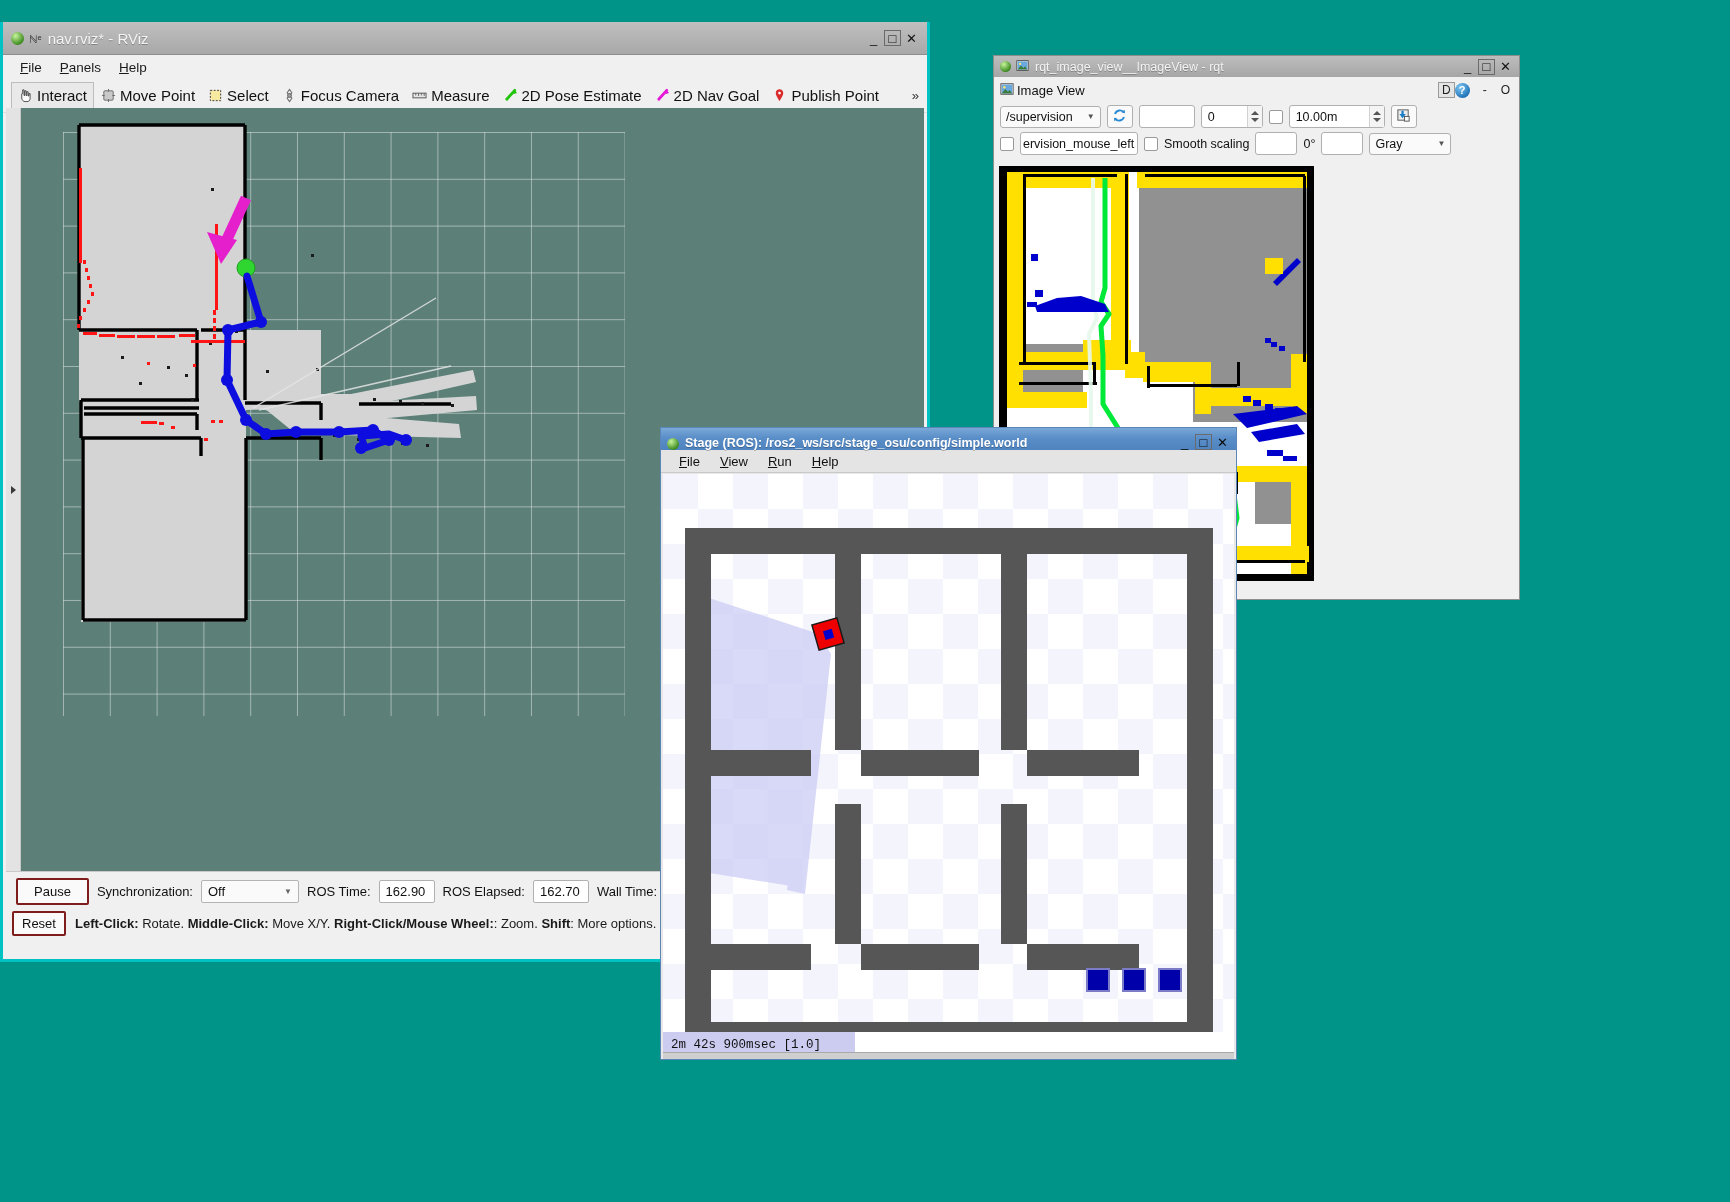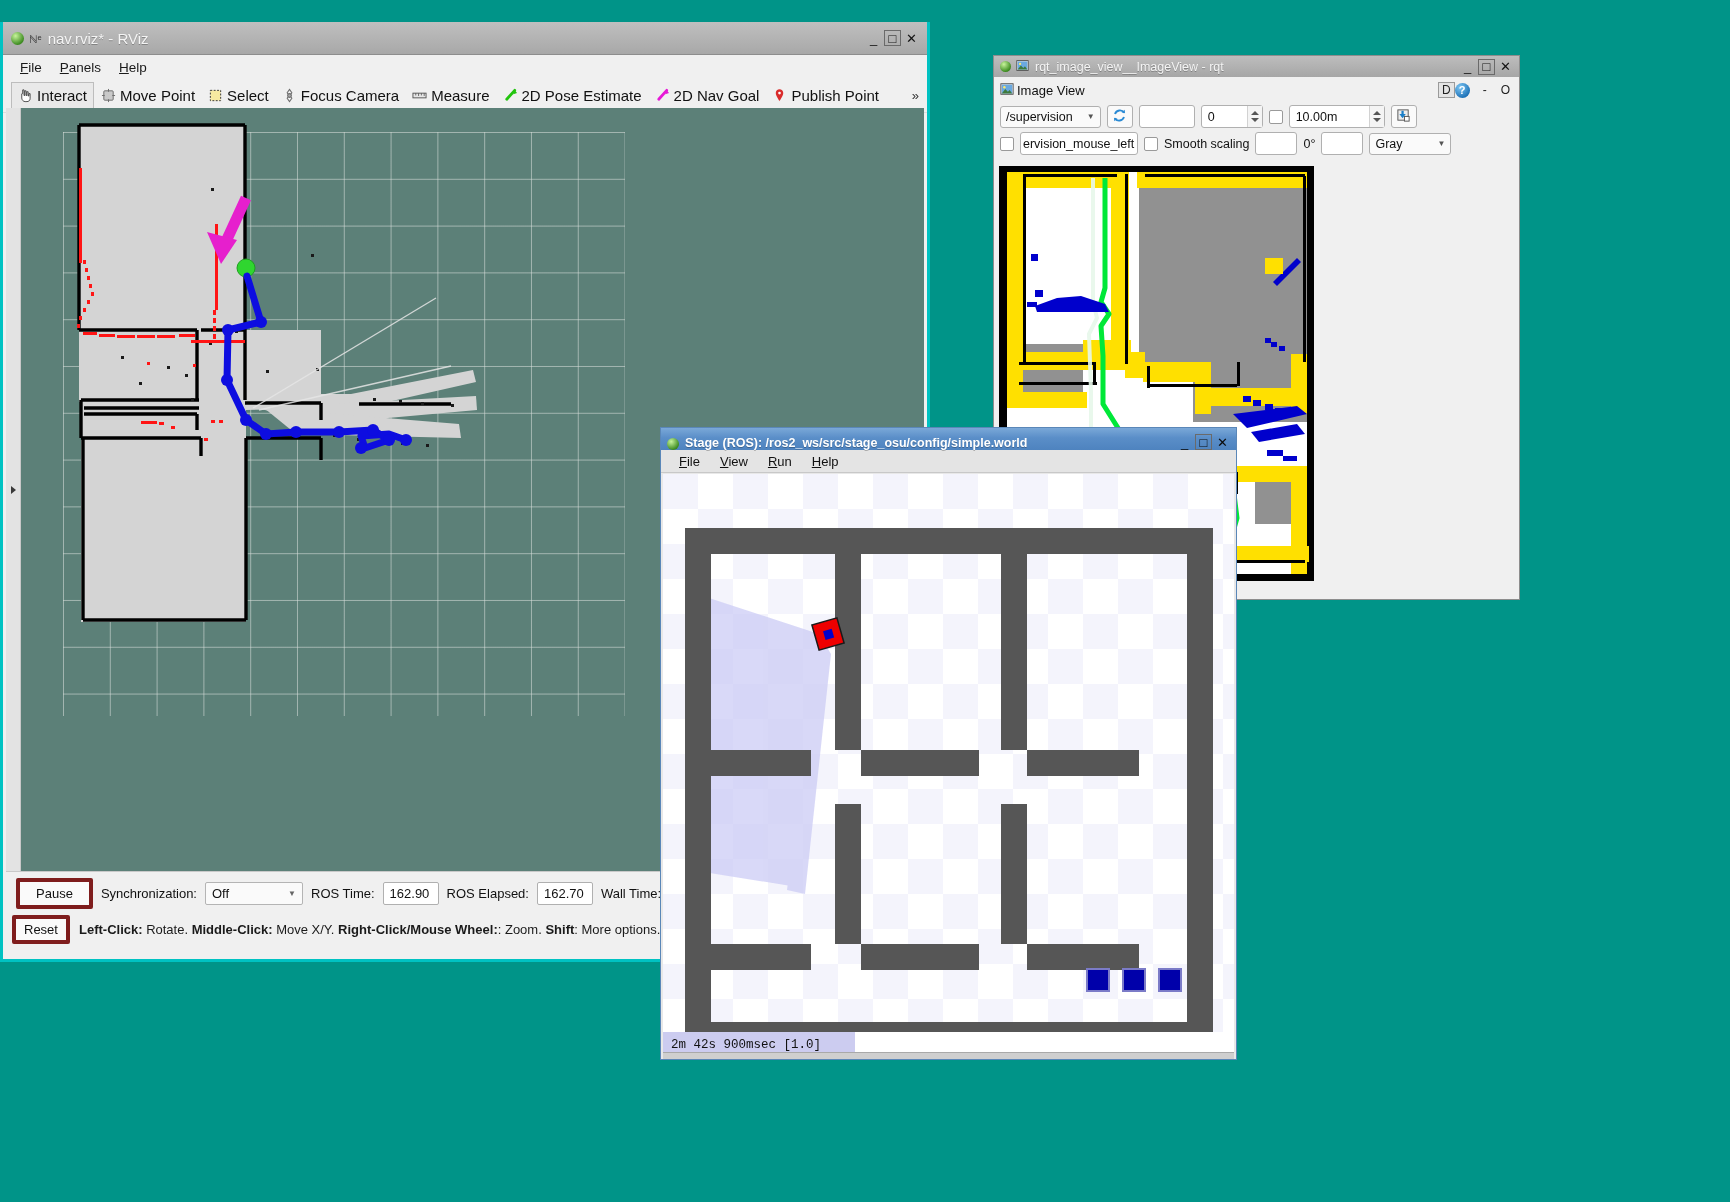--- a/index.html
+++ b/index.html
@@ -99,21 +99,21 @@
   }
   .status-row1 {
     display: flex; align-items: center; gap: 8px; padding: 6px 0 0 10px;
     font-size: 13px; color: #111;
   }
   .status-row2 {
     display: flex; align-items: center; gap: 9px; padding: 6px 0 0 6px;
     font-size: 13px; color: #111;
   }
   .qbtn {
-    border: 4px solid #7f1d1d; background: #fafafa; border-radius: 2px;
+    border: 2px solid #7f1d1d; background: #fafafa; border-radius: 2px;
     padding: 4px 16px; font-size: 13px; color: #111;
   }
   .qfield {
     border: 1px solid #b0b0b0; background: #fff; border-radius: 2px;
     padding: 3px 6px; font-size: 13px; color: #111; min-width: 56px;
   }
   .qcombo {
     border: 1px solid #b4b4b4; background: #fafafa; border-radius: 2px;
     padding: 3px 6px; font-size: 13px; color: #111;
     display: flex; align-items: center; justify-content: space-between;

